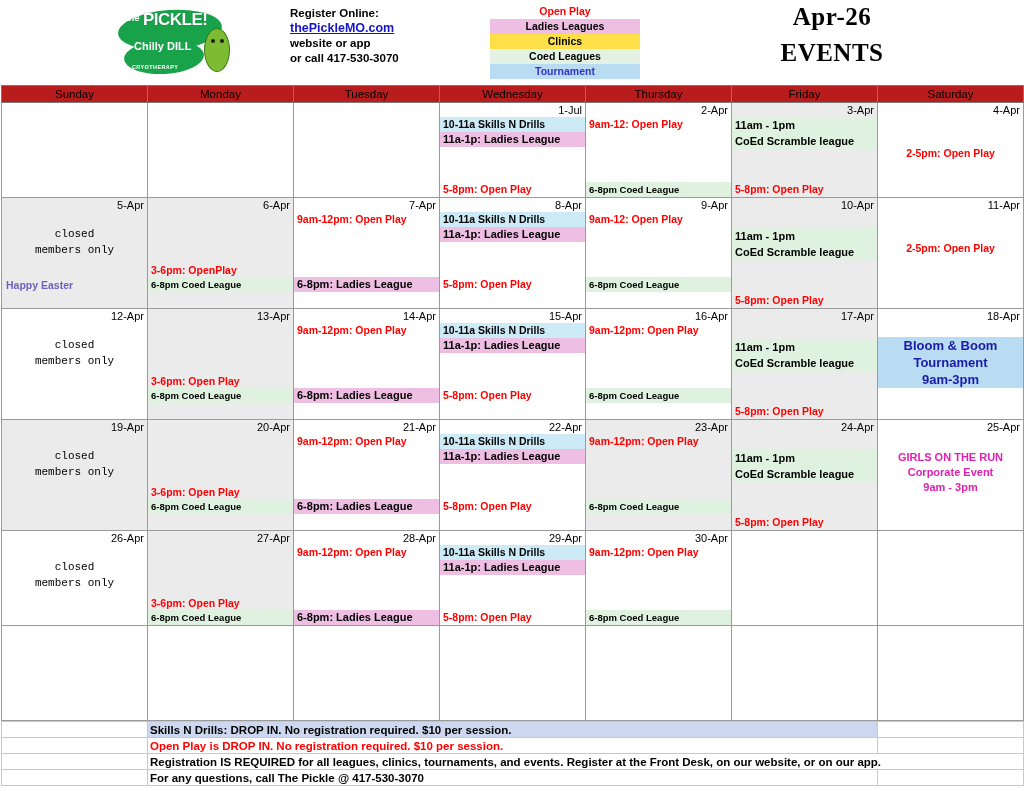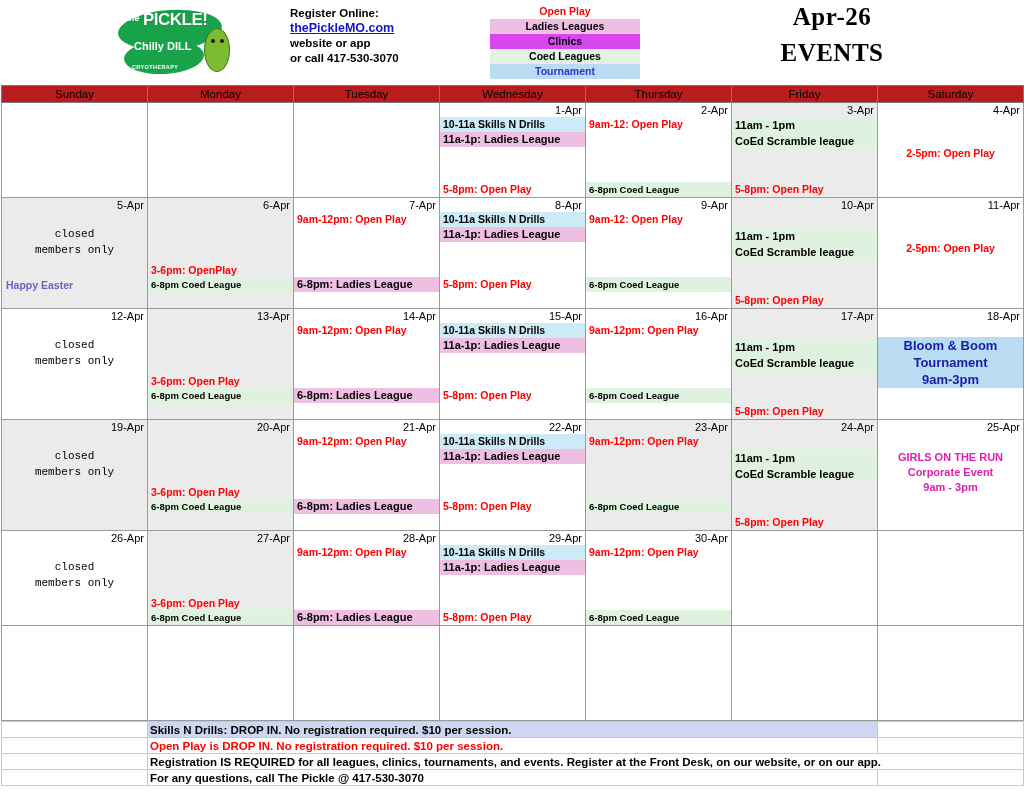--- a/index.html
+++ b/index.html
@@ -100,21 +100,21 @@
   }
   .legend-row {
     font-size: 10.5px;
     text-align: center;
     height: 15px;
     line-height: 15px;
     font-weight: bold;
   }
   .legend-open { color: #ff0000; background: #ffffff; }
   .legend-ladies { background: #efbfe3; color: #000; }
-  .legend-clinics { background: #d946ef; color: #000; }
+  .legend-clinics { background: #fde047; color: #000; }
   .legend-coed { background: #e3f2e3; color: #000; }
   .legend-tourn { background: #b9dcf2; color: #3333cc; }
 
   .skill-cell {
     width: 175px;
     font-size: 10.5px;
     text-align: center;
     padding-top: 5px;
     line-height: 14px;
   }
@@ -291,21 +291,21 @@
         <td>
           <div class="daynum"></div>
         </td>
         <td>
           <div class="daynum"></div>
         </td>
         <td>
           <div class="daynum"></div>
         </td>
         <td>
-          <div class="daynum">1-Apr</div>
+          <div class="daynum">1-Jul</div>
           <div class="cell-inner">
             <div class="ev ev-skills">10-11a Skills N Drills</div>
             <div class="ev ev-ladies">11a-1p:  Ladies League</div>
             <div class="ev ev-open bottom">5-8pm: Open Play</div>
           </div>
         </td>
         <td>
           <div class="daynum">2-Apr</div>
           <div class="cell-inner">
             <div class="ev ev-open">9am-12: Open Play</div>

